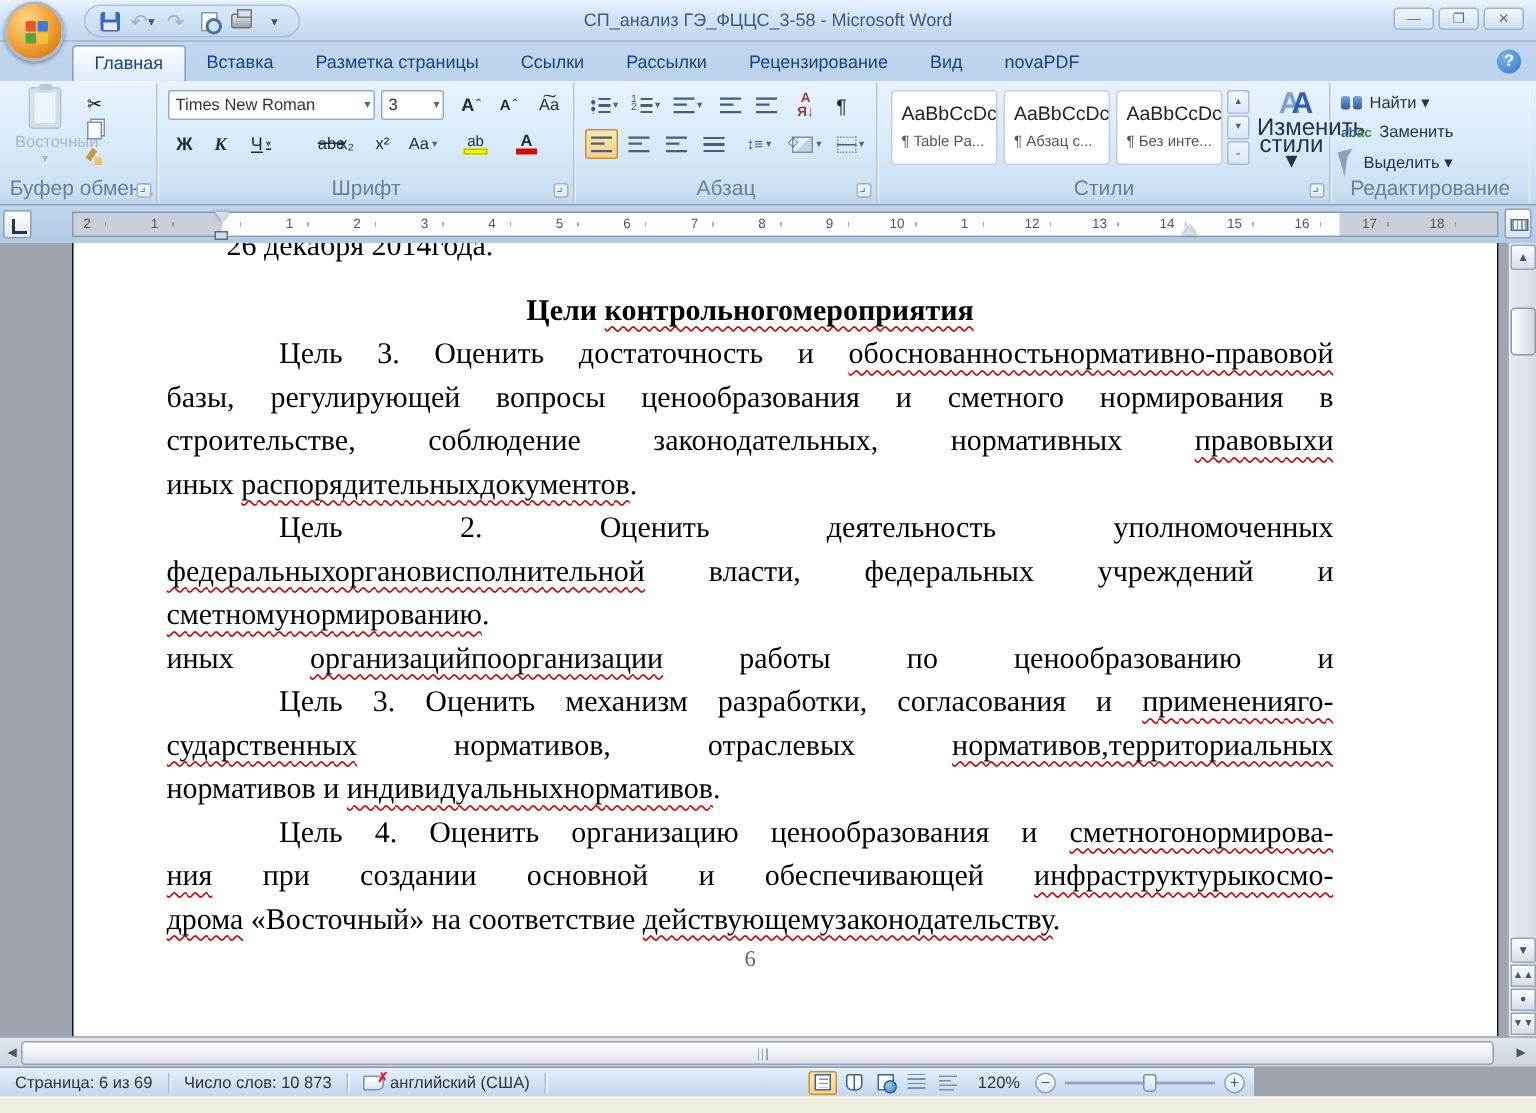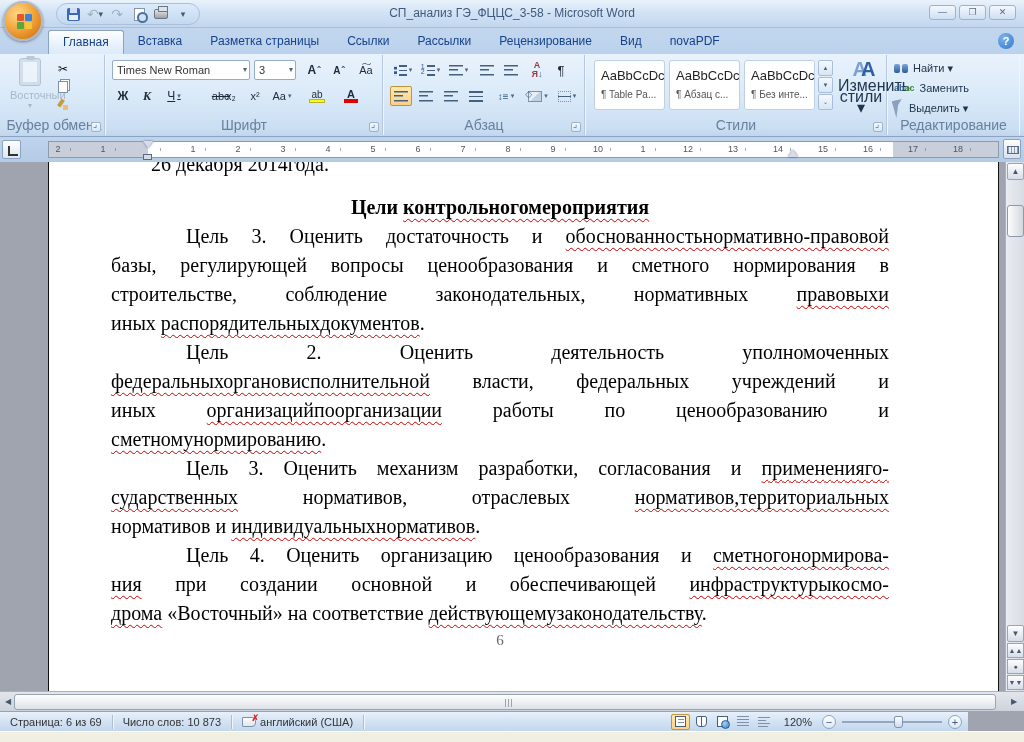--- a/index.html
+++ b/index.html
@@ -205,21 +205,21 @@
   #hscroll { position:absolute; left:0; top:691px; width:1024px; height:20px; background:linear-gradient(#e2e6ec,#cdd3dc);
     border-top:1px solid #aab2be; }
   .h-arrow { position:absolute; top:2px; width:16px; height:16px; color:#47586e; font-size:8px; text-align:center;
     line-height:15px; cursor:pointer; }
   #hthumb { position:absolute; left:14px; top:2px; width:982px; height:16px; background:linear-gradient(#fefefe,#dde2e9);
     border:1px solid #98a3b2; border-radius:3px; cursor:grab; }
   #hgrip { position:absolute; left:50%; top:4px; width:9px; height:8px;
     background:repeating-linear-gradient(to right,#9aa5b4 0 1px,transparent 1px 3px); }
 
   
-  #statusbar { position:absolute; left:0; top:711px; width:968px; height:20px;
+  #statusbar { position:absolute; left:0; top:711px; width:836px; height:20px;
     background:linear-gradient(#e8f0fb,#cfe0f2 60%,#c3d7ec); border-top:1px solid #8ba4c4;
     display:flex; align-items:center; font-size:11px; color:#333; }
   .status-item { padding:0 10px; height:100%; display:flex; align-items:center; cursor:pointer; }
   .status-sep { width:1px; height:14px; background:#aebdd0; box-shadow:1px 0 0 #f0f6fc; }
   .book-ico { width:14px; height:10px; background:linear-gradient(#fdfdfd,#dfe6ee); border:1px solid #7d91a8;
     border-radius:1px 4px 4px 1px; position:relative; margin-right:4px; }
   .book-ico:before { content:"✗"; position:absolute; right:-4px; top:-5px; color:#d22; font-size:9px; font-weight:bold; }
   #status-right { margin-left:auto; display:flex; align-items:center; gap:2px; padding-right:6px; }
   .view-btn { width:19px; height:16px; border:1px solid transparent; border-radius:2px; display:flex;
     align-items:center; justify-content:center; cursor:pointer; }
@@ -480,22 +480,22 @@
   <div id="page" class="doc-text">
     <div id="cut-line">26 декабря 2014года.</div>
     <div id="doc-heading"><span class="dseg">Цели </span><span class="dseg mis">контрольногомероприятия</span></div>
     <div id="doc-content">
         <div class="dline ind"><span class="dseg">Цель 3. Оценить достаточность и </span><span class="dseg mis">обоснованностьнормативно-правовой</span></div>
         <div class="dline"><span class="dseg">базы, регулирующей вопросы ценообразования и сметного нормирования в</span></div>
         <div class="dline"><span class="dseg">строительстве, соблюдение законодательных, нормативных </span><span class="dseg mis">правовыхи</span></div>
         <div class="dline dlast"><span class="dseg">иных </span><span class="dseg mis">распорядительныхдокументов</span><span class="dseg">.</span></div>
         <div class="dline ind"><span class="dseg">Цель 2. Оценить деятельность уполномоченных</span></div>
         <div class="dline"><span class="dseg mis">федеральныхоргановисполнительной</span><span class="dseg"> власти, федеральных учреждений и</span></div>
+        <div class="dline dlast"><span class="dseg mis">сметномунормированию</span><span class="dseg">.</span></div>
         <div class="dline"><span class="dseg">иных </span><span class="dseg mis">организацийпоорганизации</span><span class="dseg"> работы по ценообразованию и</span></div>
-        <div class="dline dlast"><span class="dseg mis">сметномунормированию</span><span class="dseg">.</span></div>
         <div class="dline ind"><span class="dseg">Цель 3. Оценить механизм разработки, согласования и </span><span class="dseg mis">примененияго-</span></div>
         <div class="dline"><span class="dseg mis">сударственных</span><span class="dseg"> нормативов, отраслевых </span><span class="dseg mis">нормативов,территориальных</span></div>
         <div class="dline dlast"><span class="dseg">нормативов и </span><span class="dseg mis">индивидуальныхнормативов</span><span class="dseg">.</span></div>
         <div class="dline ind"><span class="dseg">Цель 4. Оценить организацию ценообразования и </span><span class="dseg mis">сметногонормирова-</span></div>
         <div class="dline"><span class="dseg mis">ния</span><span class="dseg"> при создании основной и обеспечивающей </span><span class="dseg mis">инфраструктурыкосмо-</span></div>
         <div class="dline dlast"><span class="dseg mis">дрома</span><span class="dseg"> «Восточный» на соответствие </span><span class="dseg mis">действующемузаконодательству</span><span class="dseg">.</span></div>
       </div>
     <div id="page-num">6</div>
   </div>
 </div>

